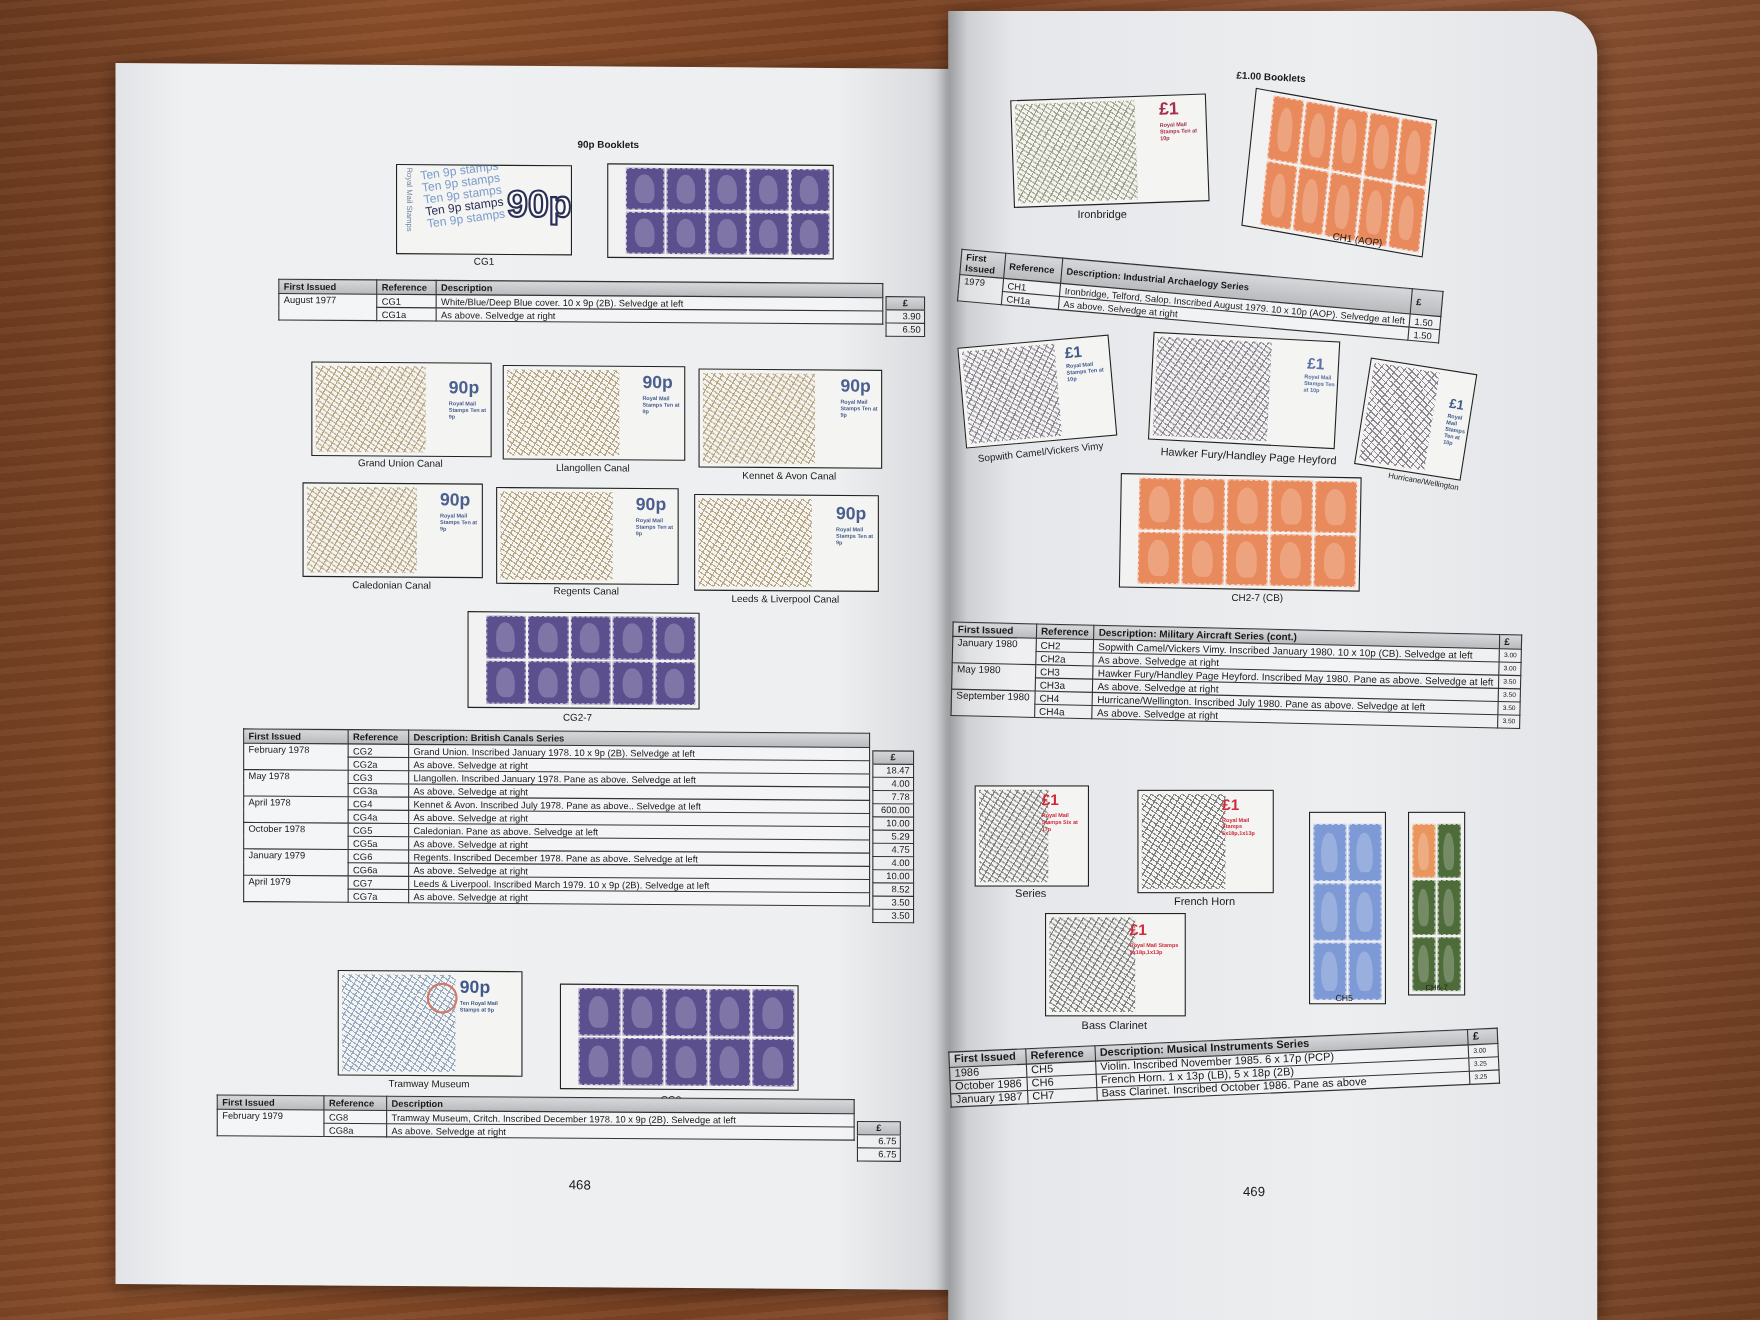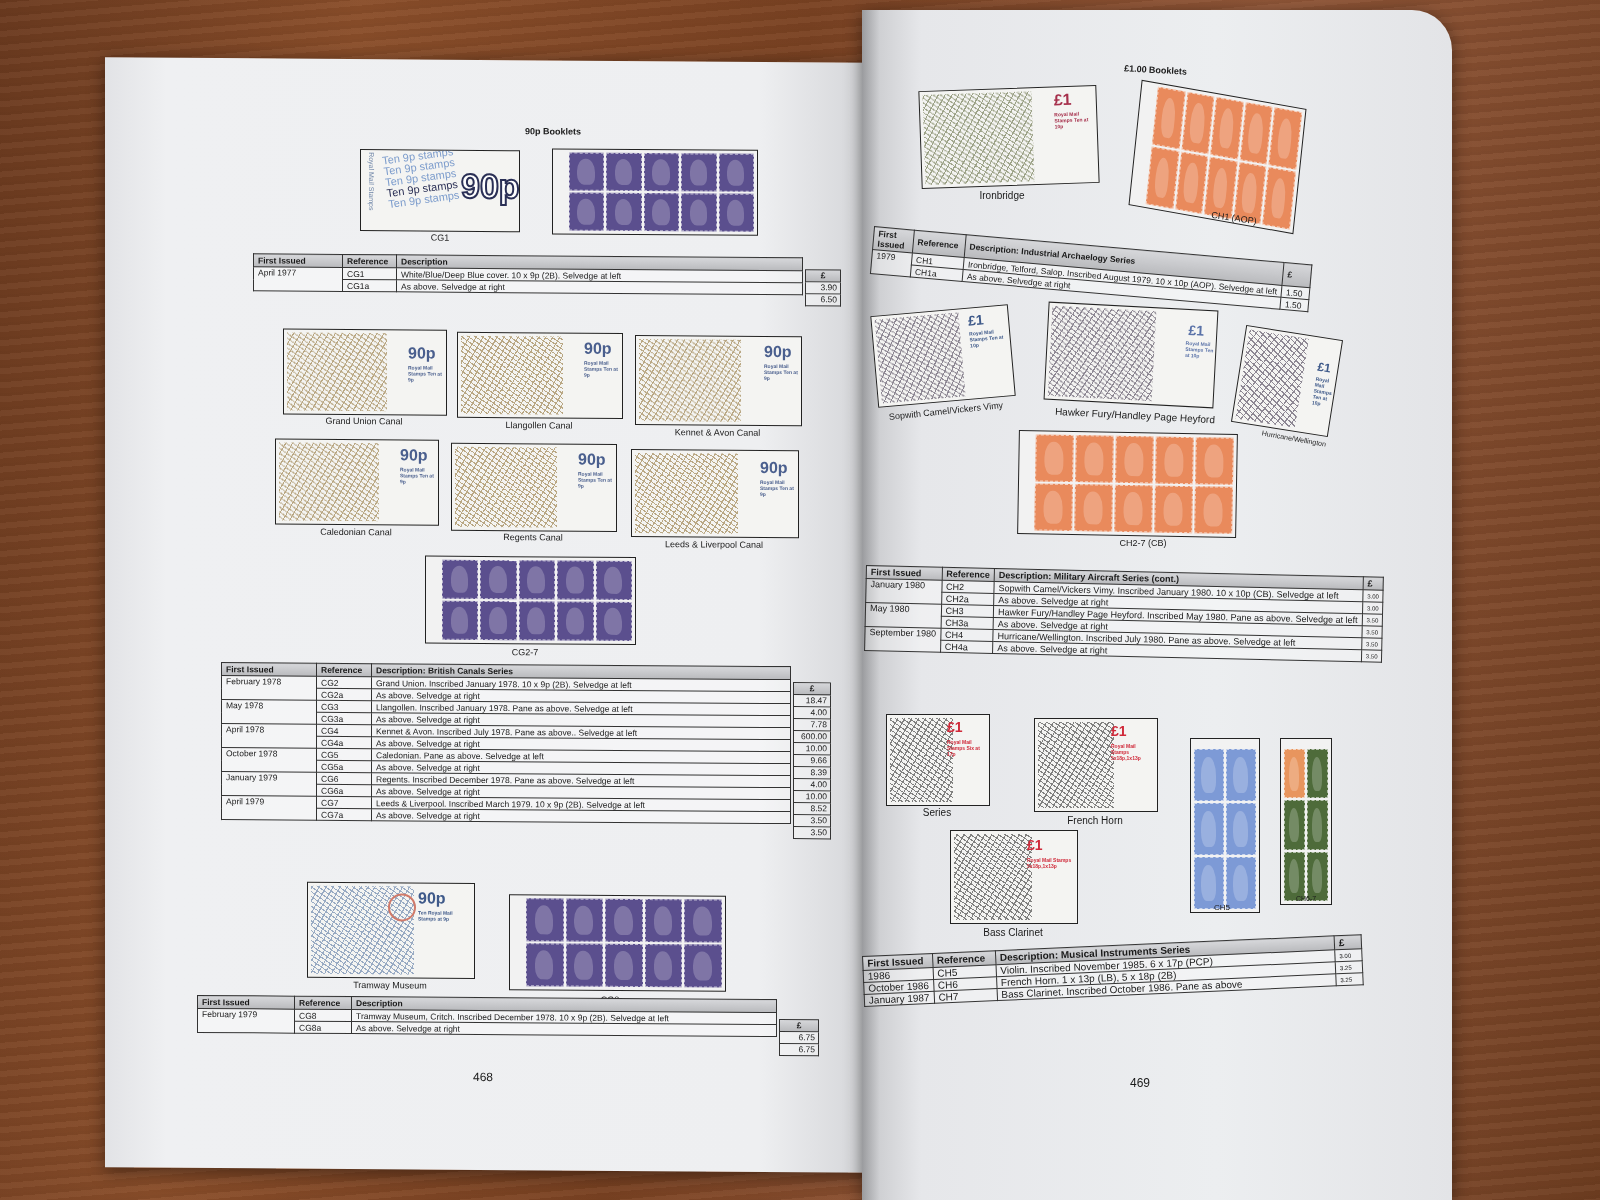--- a/index.html
+++ b/index.html
@@ -73,21 +73,21 @@
   </div>
 
   <table class="cat" style="left:148px;top:195px;width:550px;">
     <tbody>
         <tr>
           <th style="width:80px">First Issued</th>
           <th style="width:45px">Reference</th>
           <th>Description</th>
         </tr>
     <tr>
-          <td class="issued" rowspan="2">April 1977</td>
+          <td class="issued" rowspan="2">August 1977</td>
           <td>CG1</td>
           <td>White/Blue/Deep Blue cover.  10 x 9p (2B).  Selvedge at left</td>
         </tr>
     <tr>
           <td>CG1a</td>
           <td>As above.  Selvedge at right</td>
         </tr>
   </tbody>
     </table>
   <div class="price-col" style="left:700px;top:207px;width:36px;">
@@ -215,22 +215,22 @@
         </tr>
   </tbody>
     </table>
   <div class="price-col" style="left:688px;top:620px;width:38px;">
     <div class="hdr">£</div>
     <div>18.47</div>
       <div>4.00</div>
     <div>7.78</div>
       <div>600.00</div>
     <div>10.00</div>
-      <div>9.66</div>
-    <div>8.39</div>
+      <div>5.29</div>
+    <div>4.75</div>
       <div>4.00</div>
     <div>10.00</div>
       <div>8.52</div>
     <div>3.50</div>
       <div>3.50</div>
   </div>
 
   <div class="abs cover" style="left:202px;top:823px;width:166px;height:94px;--ink:#4d6f9e;">
     <div class="sketch"></div>
     <div class="abs" style="left:80px;top:10px;width:24px;height:24px;border:2px solid #d07a6a;border-radius:50%;"></div>
@@ -270,21 +270,21 @@
           <td>As above.  Selvedge at right</td>
         </tr>
   </tbody>
     </table>
   <div class="price-col" style="left:674px;top:957px;width:40px;">
     <div class="hdr">£</div>
     <div>6.75</div>
     <div>6.75</div>
   </div>
 
-  <div class="abs page-num" style="left:368px;top:1010px;">468</div>
+  <div class="abs page-num" style="left:412px;top:1010px;">468</div>
 </div>
 
 <div class="page page-right">
 
   <div class="abs heading" style="left:262px;top:55px;transform:rotate(3deg);">£1.00 Booklets</div>
 
   <div class="abs cover" style="left:58px;top:78px;width:176px;height:96px;--ink:#556030;transform:rotate(-2deg);">
     <div class="sketch"></div>
     <div class="val" style="left:134px;top:4px;font-size:16px;color:#a6304c;">£1</div>
     <div class="sub" style="left:134px;top:24px;width:38px;color:#a6304c;">Royal Mail Stamps Ten at 10p</div>

